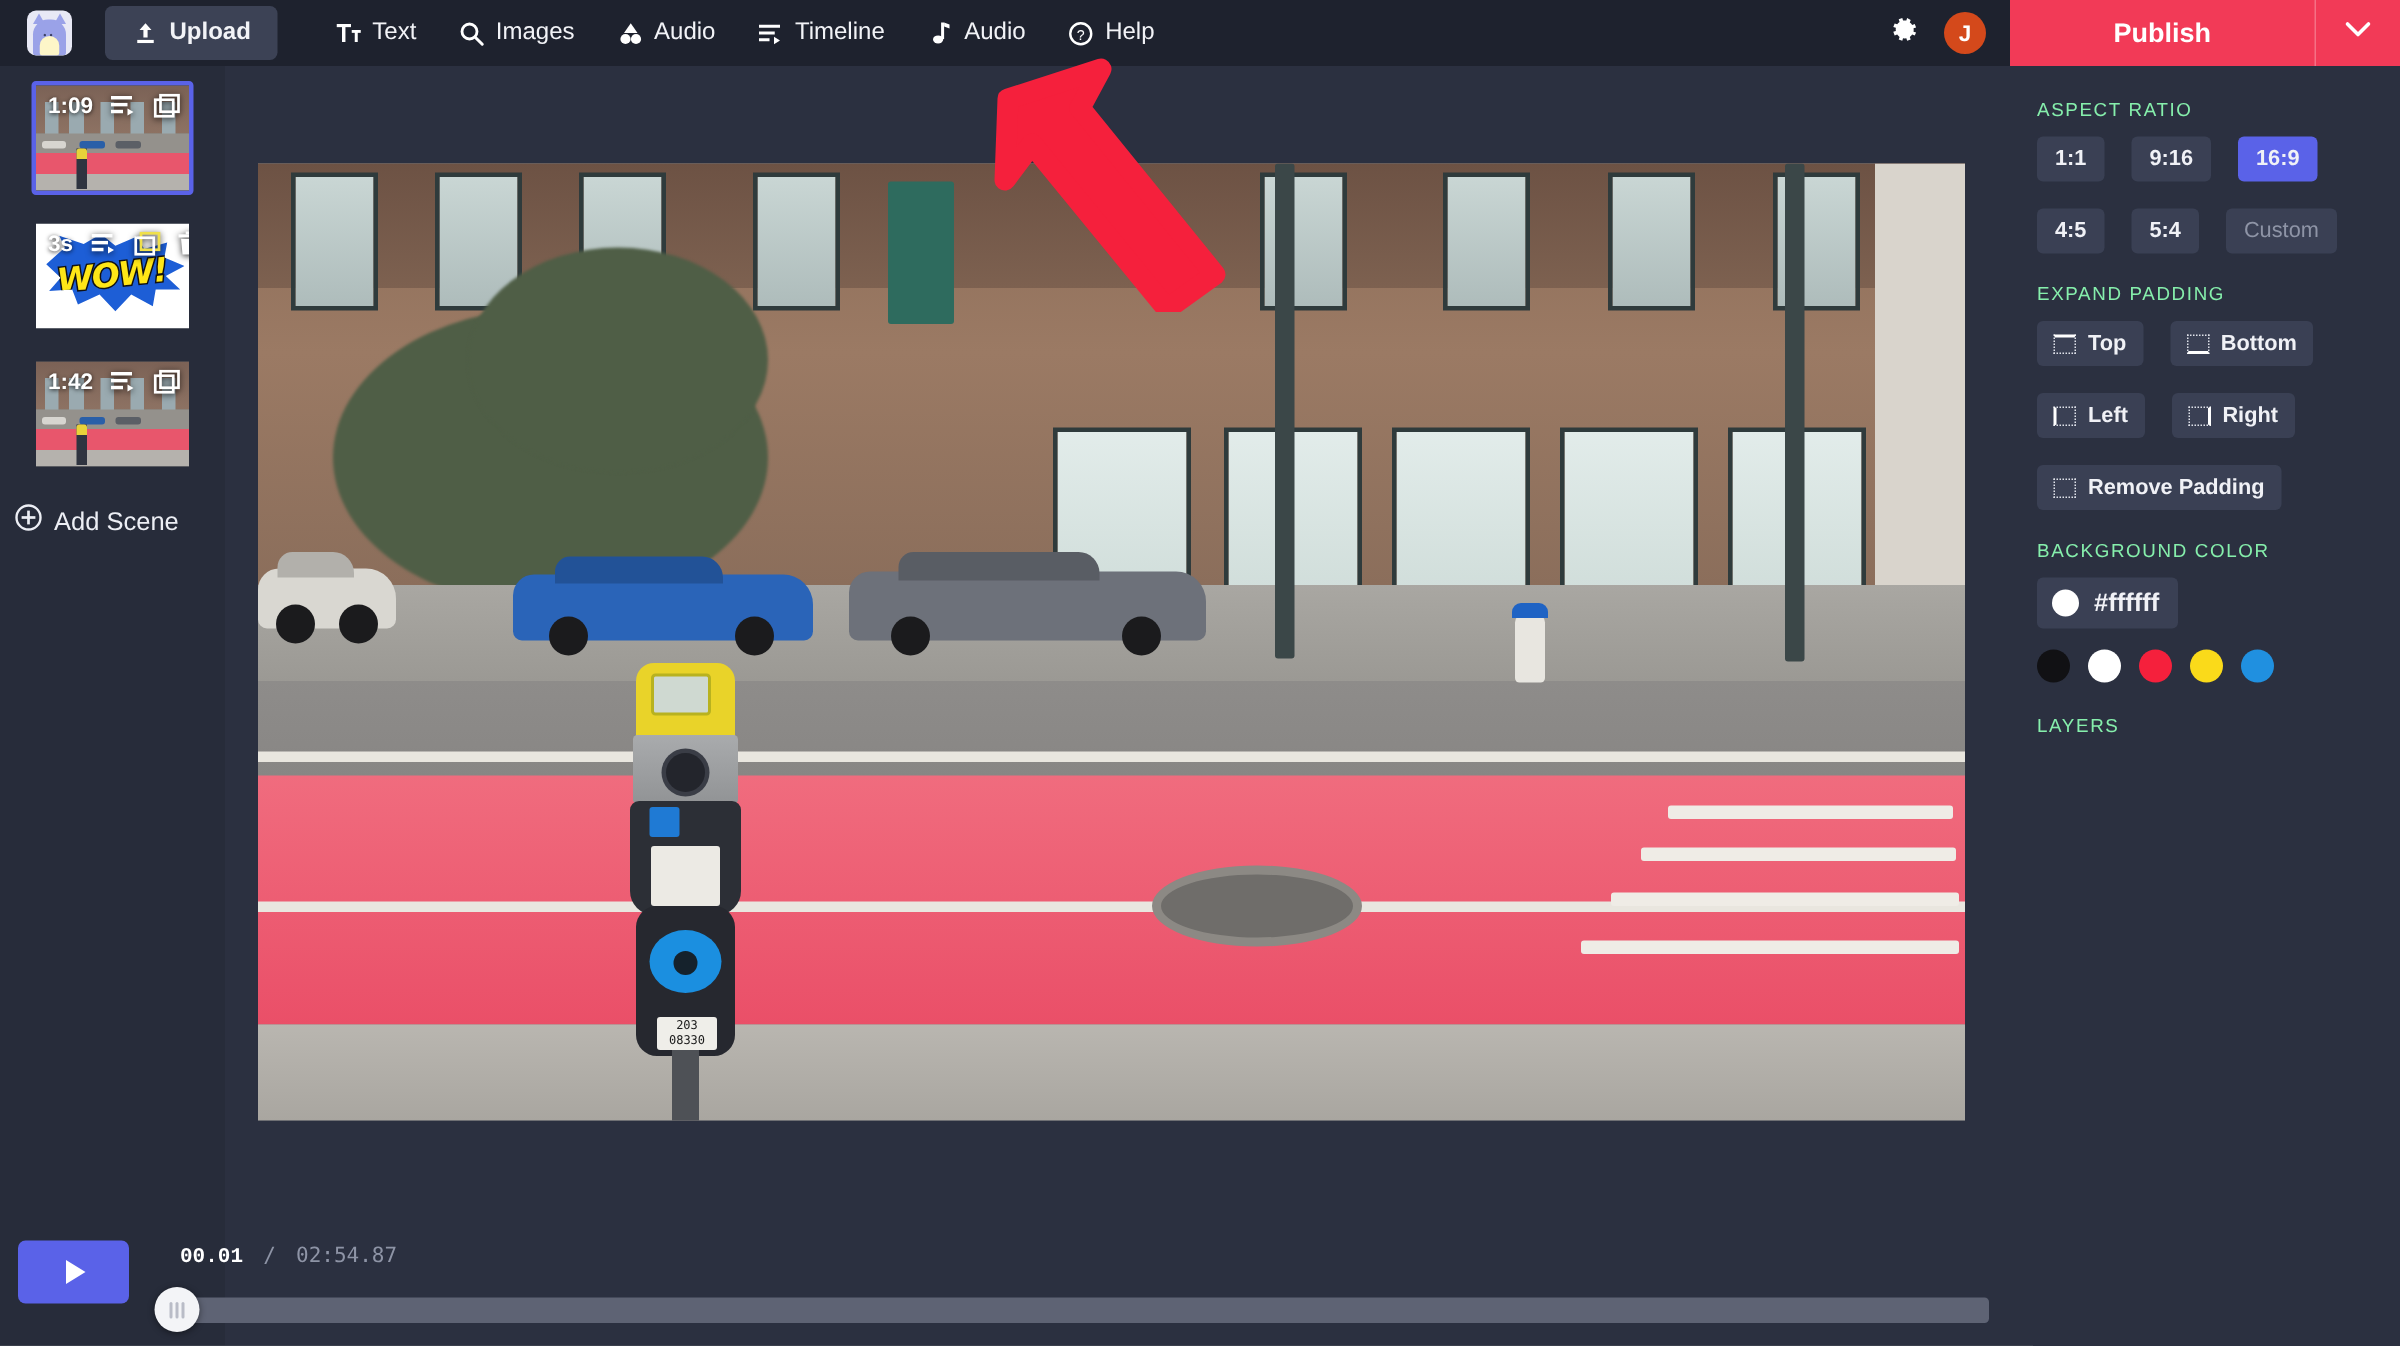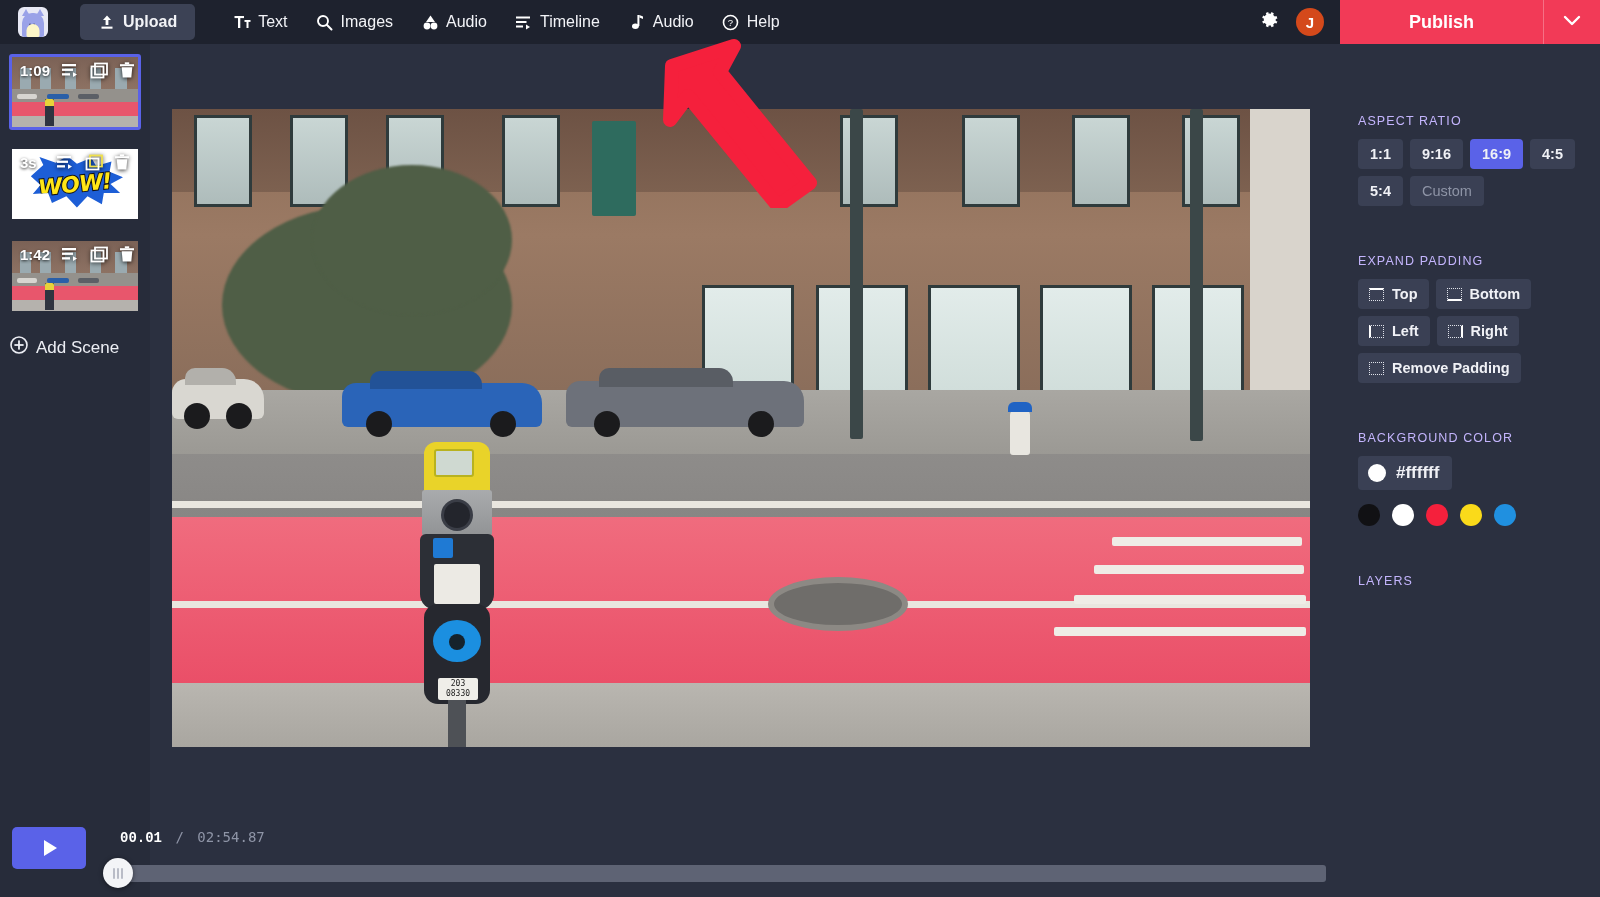--- a/index.html
+++ b/index.html
@@ -32,21 +32,21 @@
   }
   .logo-cat::before { left: 0px; }
   .logo-cat::after { right: 0px; }
   .logo-belly {
     position: absolute; bottom: 0; left: 50%; transform: translateX(-50%);
     width: 13px; height: 13px; background: #fdf6c8; border-radius: 7px 7px 2px 2px;
   }
   .logo-eyes { position: absolute; top: 8px; left: 0; width: 100%; text-align: center;
     font-size: 6px; color: #3a3f63; letter-spacing: 2px; }
 
-  .nav { display: flex; align-items: center; height: 100%; margin-left: 32px; }
+  .nav { display: flex; align-items: center; height: 100%; margin-left: 22px; }
   .nav-item {
     display: flex; align-items: center; gap: 7px;
     color: #f2f3f7; font-size: 16px; padding: 8px 14px;
     border-radius: 5px; cursor: pointer; white-space: nowrap;
   }
   .nav-item.primary { background: #3c4255; font-weight: 600; margin-right: 14px; padding: 9px 18px; }
   .nav-item.gap { margin-left: 10px; }
   .nav-ico { display: inline-flex; align-items: center; justify-content: center;
              width: 18px; height: 18px; }
   .nav-ico svg { display: block; }
@@ -74,21 +74,21 @@
     width: 56px; height: 100%; display: flex; align-items: center; justify-content: center;
     cursor: pointer;
   }
 
   
   .scene-rail {
     position: absolute; left: 0; top: 44px; width: 150px; bottom: 0;
     background: #272c3a; padding-top: 10px;
   }
   .scene-card {
-    width: 132px; height: 76px; margin: 0 auto 16px auto; position: relative;
+    width: 108px; height: 76px; margin: 0 auto 16px auto; position: relative;
     border-radius: 3px; overflow: hidden; cursor: pointer; border: 3px solid transparent; text-align: right;
   }
   .scene-card.selected { border-color: #5a62e8; }
   .scene-thumb { position: absolute; inset: 0; }
   
   .thumb-street { background: #7c7a78; }
   .thumb-street .bldg { position: absolute; left:0; top:0; width:100%; height:46%;
       background: linear-gradient(180deg,#7b6256,#8d7263); }
   .thumb-street .win { position: absolute; background: #9aaab0; width: 9%; height: 46%; top: 16%; }
   .thumb-street .road { position: absolute; left:0; top:46%; width:100%; height:22%; background:#94918c; }
@@ -197,23 +197,23 @@
 
   
   .ann-arrow { position: absolute; left: 660px; top: 28px; width: 160px; height: 180px;
     pointer-events: none; z-index: 40; }
 
   
   .rpanel {
     position: absolute; right: 0; top: 44px; width: 260px; bottom: 0;
     background: #2b3040; padding: 22px 18px 0 18px; overflow: hidden;
   }
-  .sect-title { color: #c4b5fd; font-size: 12.5px; letter-spacing: 1.1px;
-    margin-bottom: 11px; text-transform: uppercase; margin-top: 48px; }
-  .btn-row { display: flex; flex-wrap: wrap; gap: 7px; margin-bottom: 20px; }
+  .sect-title { color: #86efac; font-size: 12.5px; letter-spacing: 1.1px;
+    margin-bottom: 11px; text-transform: uppercase; }
+  .btn-row { display: flex; flex-wrap: wrap; gap: 18px; margin-bottom: 20px; }
   .chip {
     background: #3a4054; color: #f0f1f6; font-size: 14.5px; font-weight: 600;
     padding: 7px 12px; border-radius: 4px; cursor: pointer; white-space: nowrap;
   }
   .chip.active { background: #5a62e8; }
   .chip.muted { color: #8e94a6; font-weight: 400; }
 
   .pad-btn {
     background: #3a4054; color: #f0f1f6; font-size: 14.5px; font-weight: 600;
     padding: 7px 11px; border-radius: 4px; cursor: pointer;

